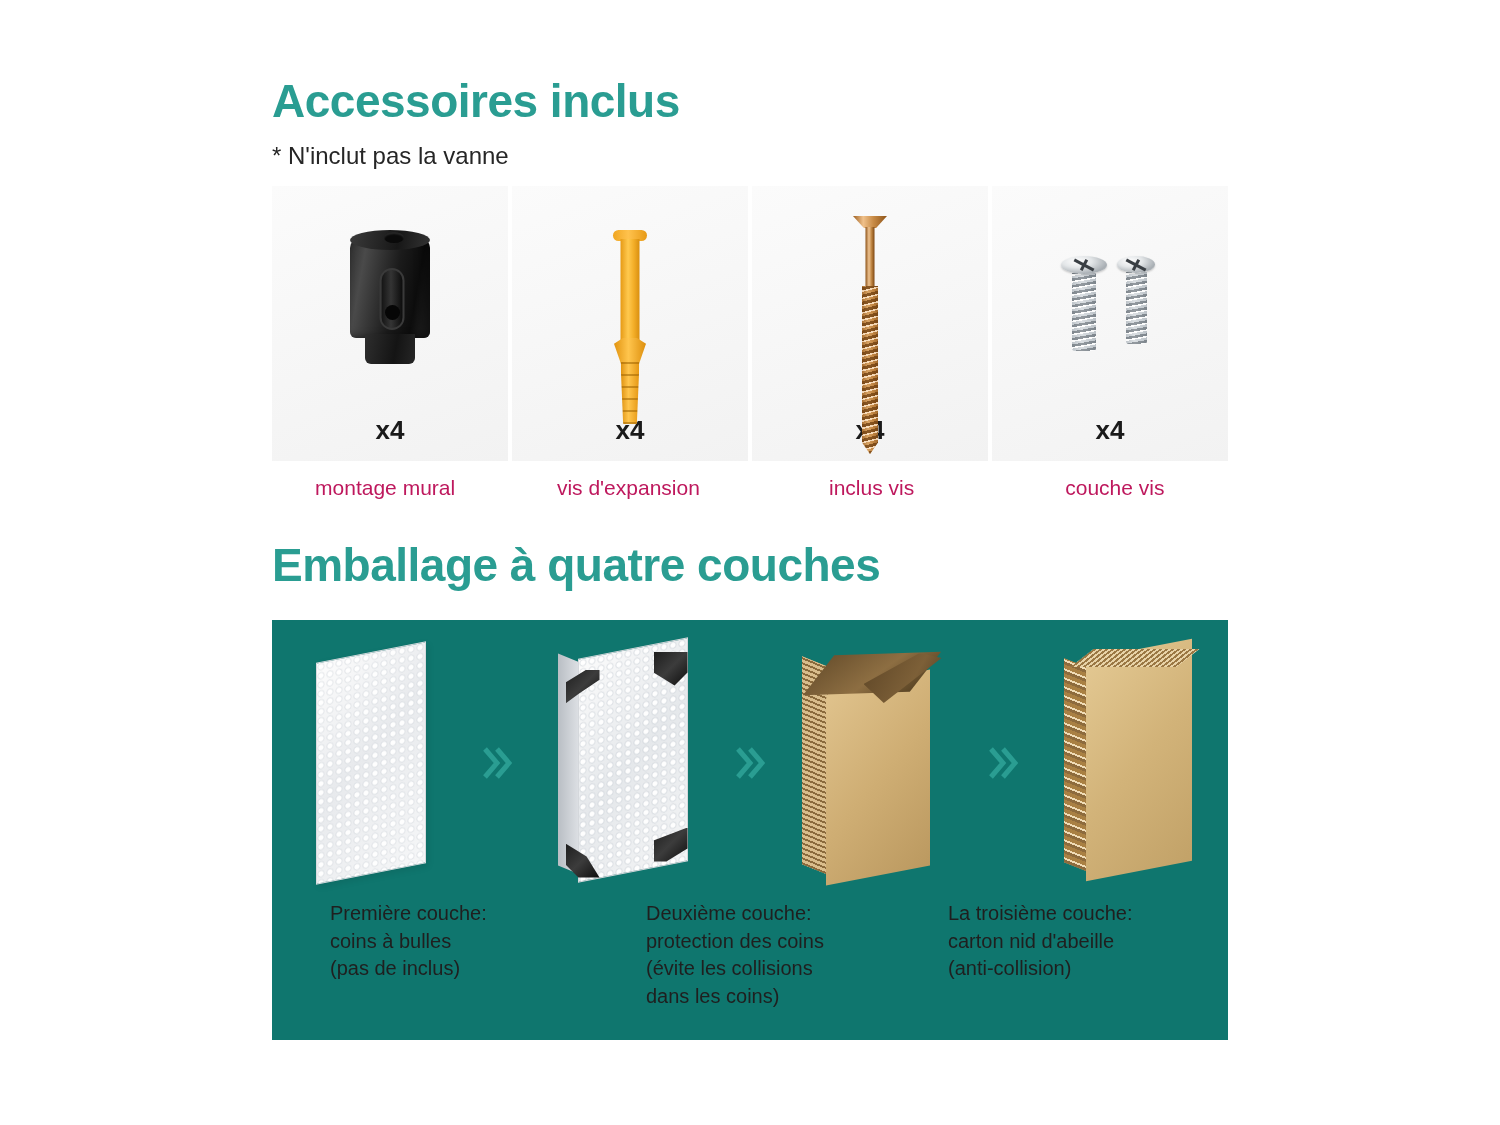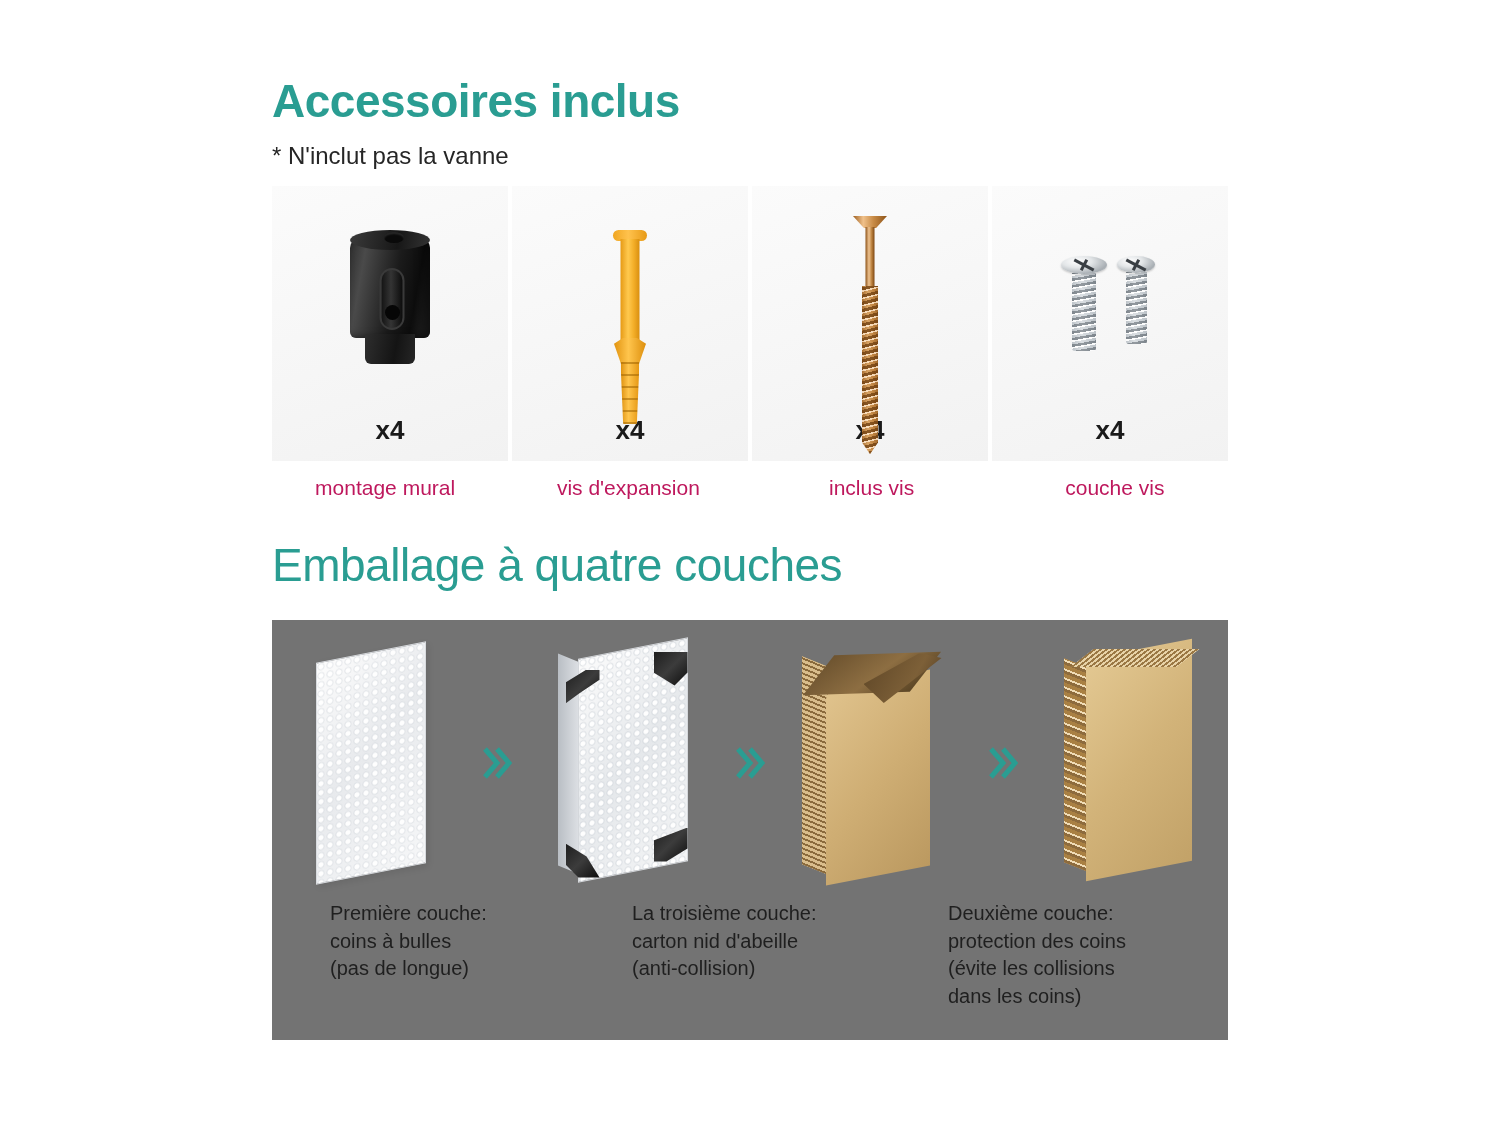--- a/index.html
+++ b/index.html
@@ -239,32 +239,32 @@
     border-radius: 0 0 3px 3px;
   }
   .ss.b .ss-shaft { width: 21px; height: 72px; }
 
   
   .h2-title {
     position: absolute;
     left: 272px;
     top: 538px;
     font-size: 46px;
-    font-weight: 400;
+    font-weight: 700;
     letter-spacing: -0.5px;
     color: #2a9d92;
     white-space: nowrap;
   }
   .pack-panel {
     position: absolute;
     left: 272px;
     top: 620px;
     width: 956px;
     height: 420px;
-    background: #737373;
+    background: #0f766e;
   }
   .pack-row {
     position: absolute;
     left: 0; top: 10px;
     width: 956px;
     height: 265px;
     display: flex;
     align-items: center;
   }
   .pack-cell {
@@ -529,33 +529,33 @@
         </div>
       </div>
 
     </div>
 
     <div class="pack-captions">
 
       <div class="cap cap-1">
         <div class="cap-head">Première couche:</div>
         <div class="cap-line">coins à bulles</div>
-        <div class="cap-line">(pas de longue)</div>
-      </div>
-
-      <div class="cap cap-3">
-        <div class="cap-head">La troisième couche:</div>
-        <div class="cap-line">carton nid d'abeille</div>
-        <div class="cap-line">(anti-collision)</div>
+        <div class="cap-line">(pas de inclus)</div>
       </div>
 
       <div class="cap cap-2">
         <div class="cap-head">Deuxième couche:</div>
         <div class="cap-line">protection des coins</div>
         <div class="cap-line">(évite les collisions</div>
         <div class="cap-line">dans les coins)</div>
       </div>
 
+      <div class="cap cap-3">
+        <div class="cap-head">La troisième couche:</div>
+        <div class="cap-line">carton nid d'abeille</div>
+        <div class="cap-line">(anti-collision)</div>
+      </div>
+
 
     </div>
   </div>
 
 </div>
 
 </body></html>

